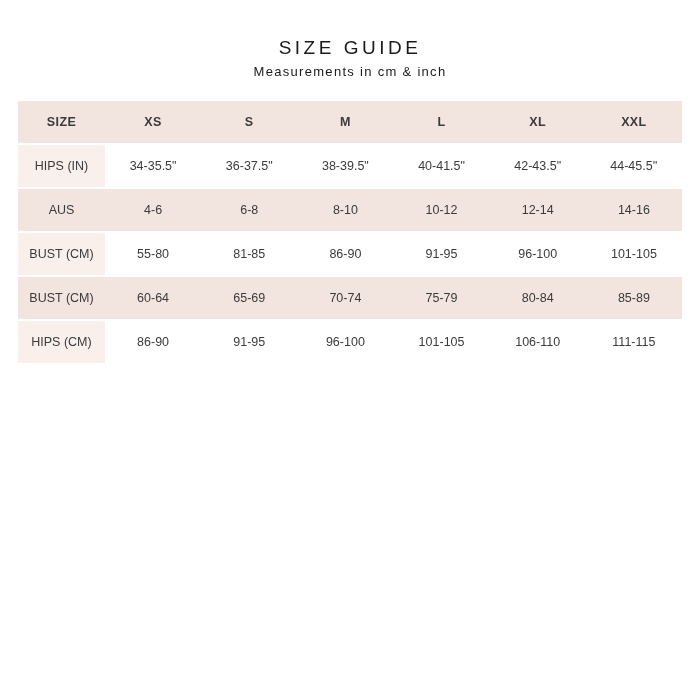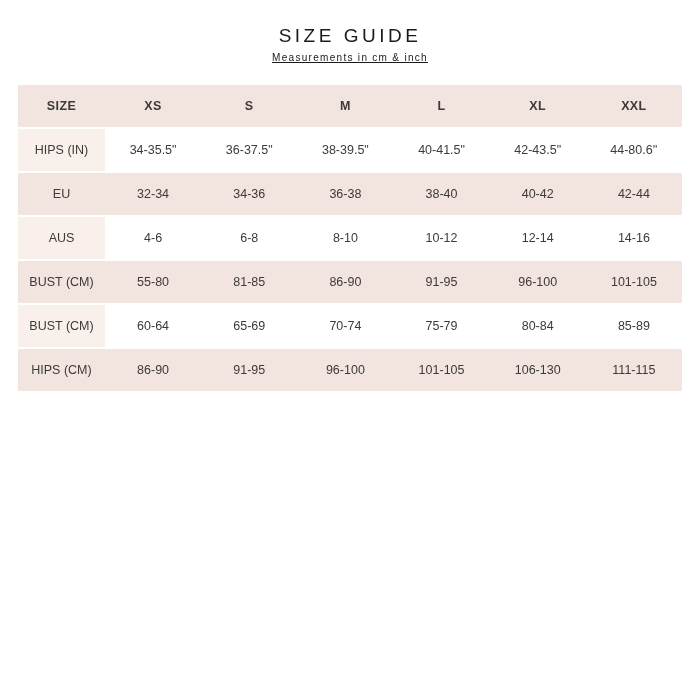--- a/index.html
+++ b/index.html
@@ -6,36 +6,35 @@
     margin: 0;
     padding: 0;
     background: #ffffff;
     width: 700px;
     height: 700px;
     font-family: "Liberation Sans", sans-serif;
     overflow: hidden;
   }
   .page-header {
     text-align: center;
-    padding-top: 25px;
+    padding-top: 37px;
   }
   .title {
     margin: 0;
     font-size: 19px;
     font-weight: 500;
     letter-spacing: 3.5px;
     color: var(--title-color, #1a1a1a);
   }
   .subtitle {
     margin: 5px 0 0 0;
-    font-size: 10px;
+    font-size: 13px;
     font-weight: 400;
     letter-spacing: 1.3px;
     color: var(--title-color, #1a1a1a);
-    text-decoration: underline;
   }
   table.size-table {
     margin: 20px auto 0 auto;
     width: 664px;
     table-layout: fixed;
     border-collapse: separate;
     border-spacing: 0 2px;
   }
   col.label-col { width: 87px; }
   th, td {
@@ -87,30 +86,21 @@
       </tr>
   </thead>
   <tbody>
       <tr>
         <td class="label">HIPS (IN)</td>
         <td class="value">34-35.5"</td>
         <td class="value">36-37.5"</td>
         <td class="value">38-39.5"</td>
         <td class="value">40-41.5"</td>
         <td class="value">42-43.5"</td>
-        <td class="value">44-80.6''</td>
-      </tr>
-      <tr>
-        <td class="label">EU</td>
-        <td class="value">32-34</td>
-        <td class="value">34-36</td>
-        <td class="value">36-38</td>
-        <td class="value">38-40</td>
-        <td class="value">40-42</td>
-        <td class="value">42-44</td>
+        <td class="value">44-45.5''</td>
       </tr>
       <tr>
         <td class="label">AUS</td>
         <td class="value">4-6</td>
         <td class="value">6-8</td>
         <td class="value">8-10</td>
         <td class="value">10-12</td>
         <td class="value">12-14</td>
         <td class="value">14-16</td>
       </tr>
@@ -131,17 +121,17 @@
         <td class="value">75-79</td>
         <td class="value">80-84</td>
         <td class="value">85-89</td>
       </tr>
       <tr>
         <td class="label">HIPS (CM)</td>
         <td class="value">86-90</td>
         <td class="value">91-95</td>
         <td class="value">96-100</td>
         <td class="value">101-105</td>
-        <td class="value">106-130</td>
+        <td class="value">106-110</td>
         <td class="value">111-115</td>
       </tr>
     </tbody>
 </table>
 
 </body></html>

